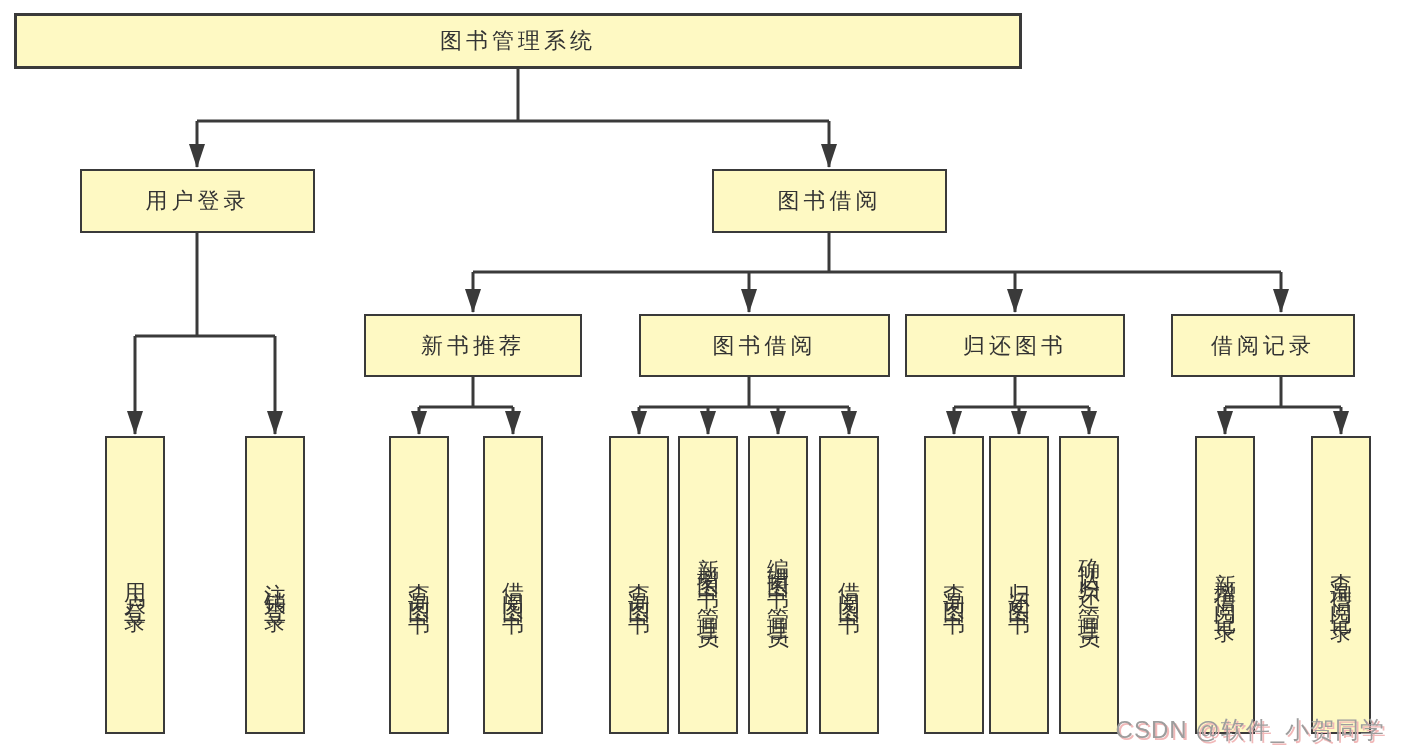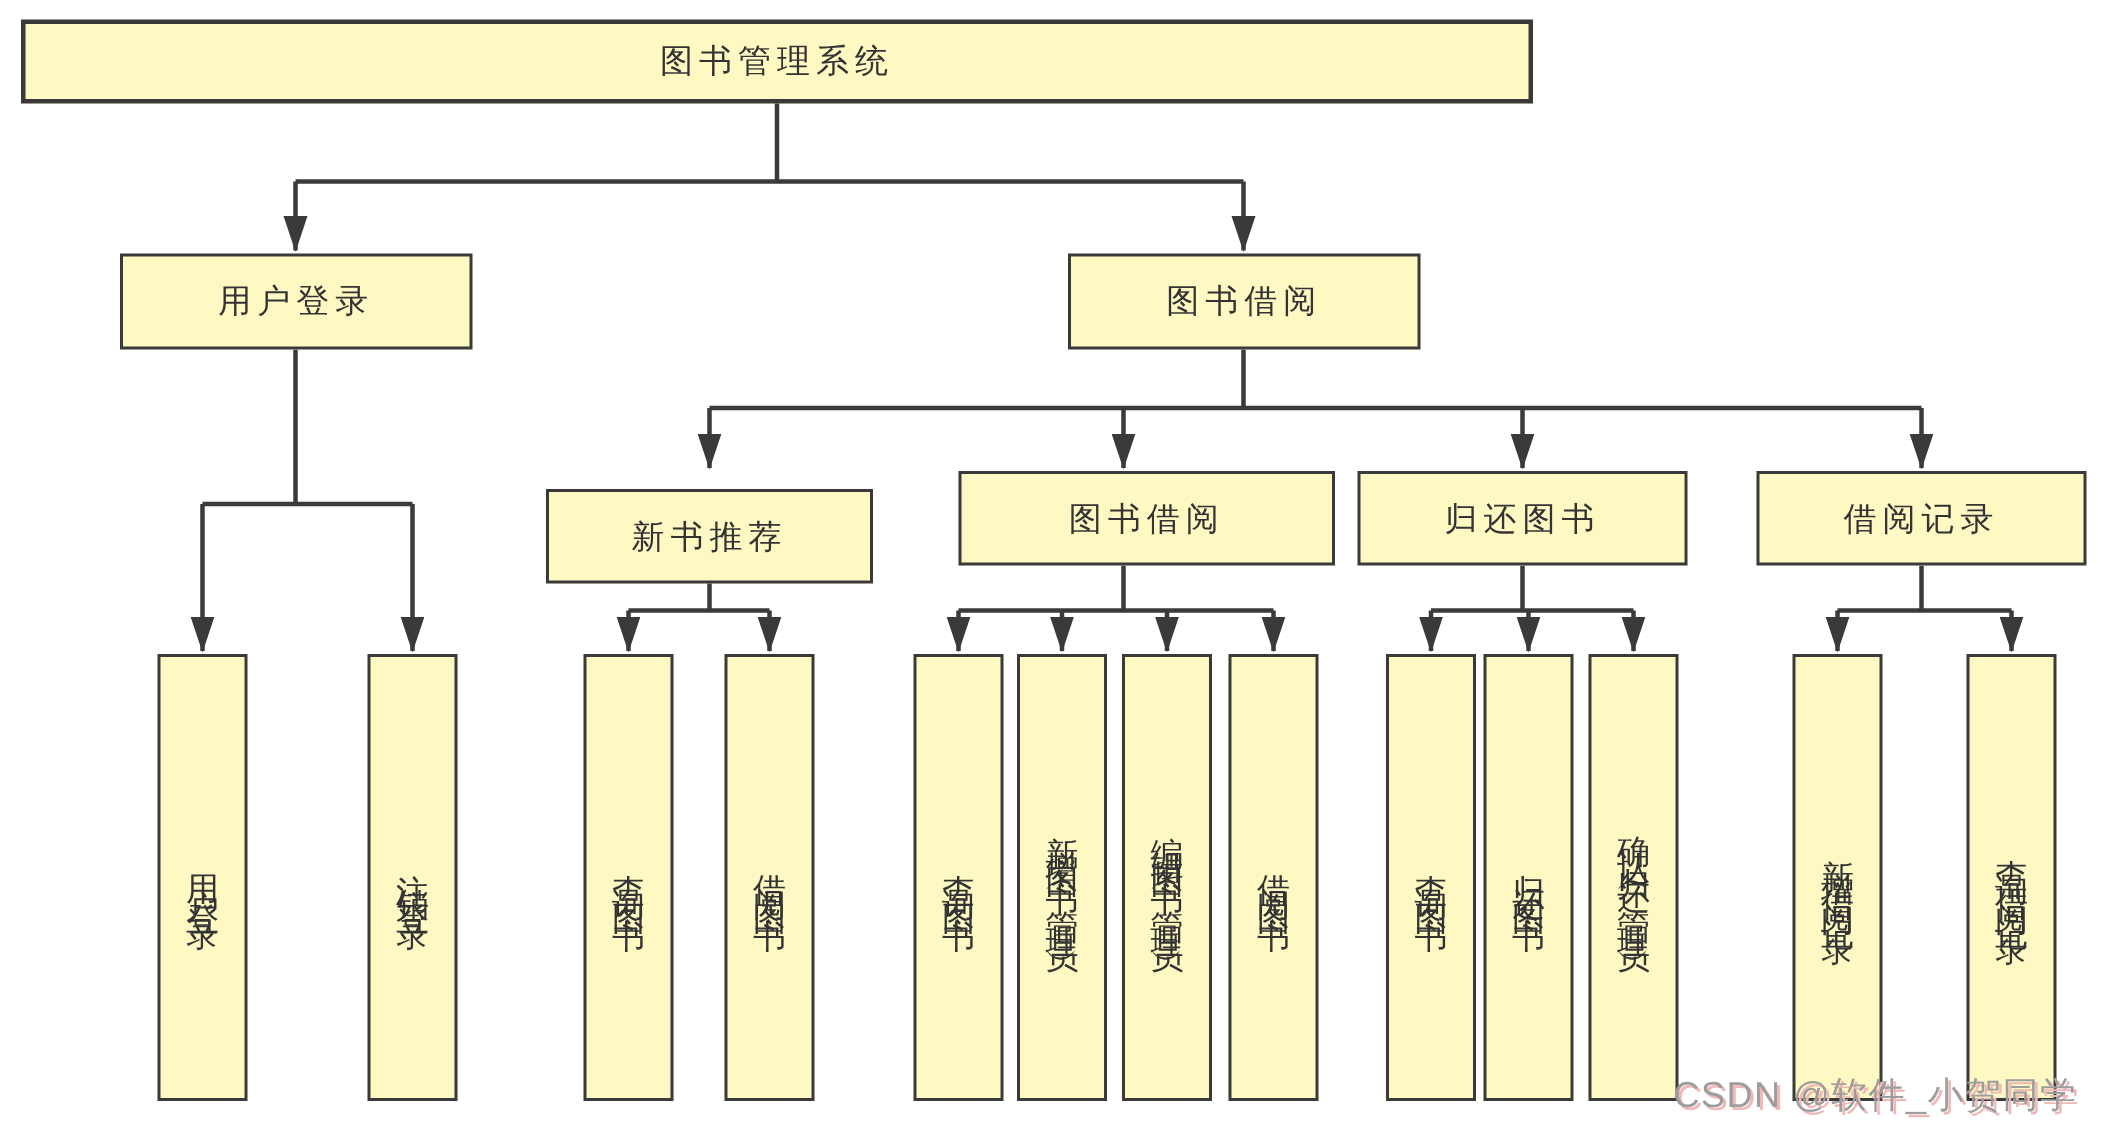--- a/index.html
+++ b/index.html
@@ -24,24 +24,24 @@
   .box.v span{
     writing-mode:vertical-rl;text-orientation:mixed;
     font-size:22px;letter-spacing:10px;line-height:1;
   }
   
   .b-root{left:14px;top:13px;width:1008px;height:56px;border-width:3px;}
   
   .b-login{left:80px;top:169px;width:235px;height:64px;}
   .b-mgmt{left:712px;top:169px;width:235px;height:64px;}
   
-  .b-rec{left:364px;top:326px;width:218px;height:63px;}
+  .b-rec{left:364px;top:314px;width:218px;height:63px;}
   .b-borrow{left:639px;top:314px;width:251px;height:63px;}
   .b-current{left:905px;top:314px;width:220px;height:63px;}
-  .b-records{left:1171px;top:314px;width:220px;height:63px;}
+  .b-records{left:1171px;top:314px;width:184px;height:63px;}
   
   .leaf{top:436px;width:60px;height:298px;}
   .l-login{left:105px;}
   .l-logout{left:245px;}
   .l-rec-query{left:389px;}
   .l-rec-borrow{left:483px;}
   .l-borrow-query{left:609px;}
   .l-borrow-add{left:678px;}
   .l-borrow-edit{left:748px;}
   .l-borrow-lend{left:819px;}

